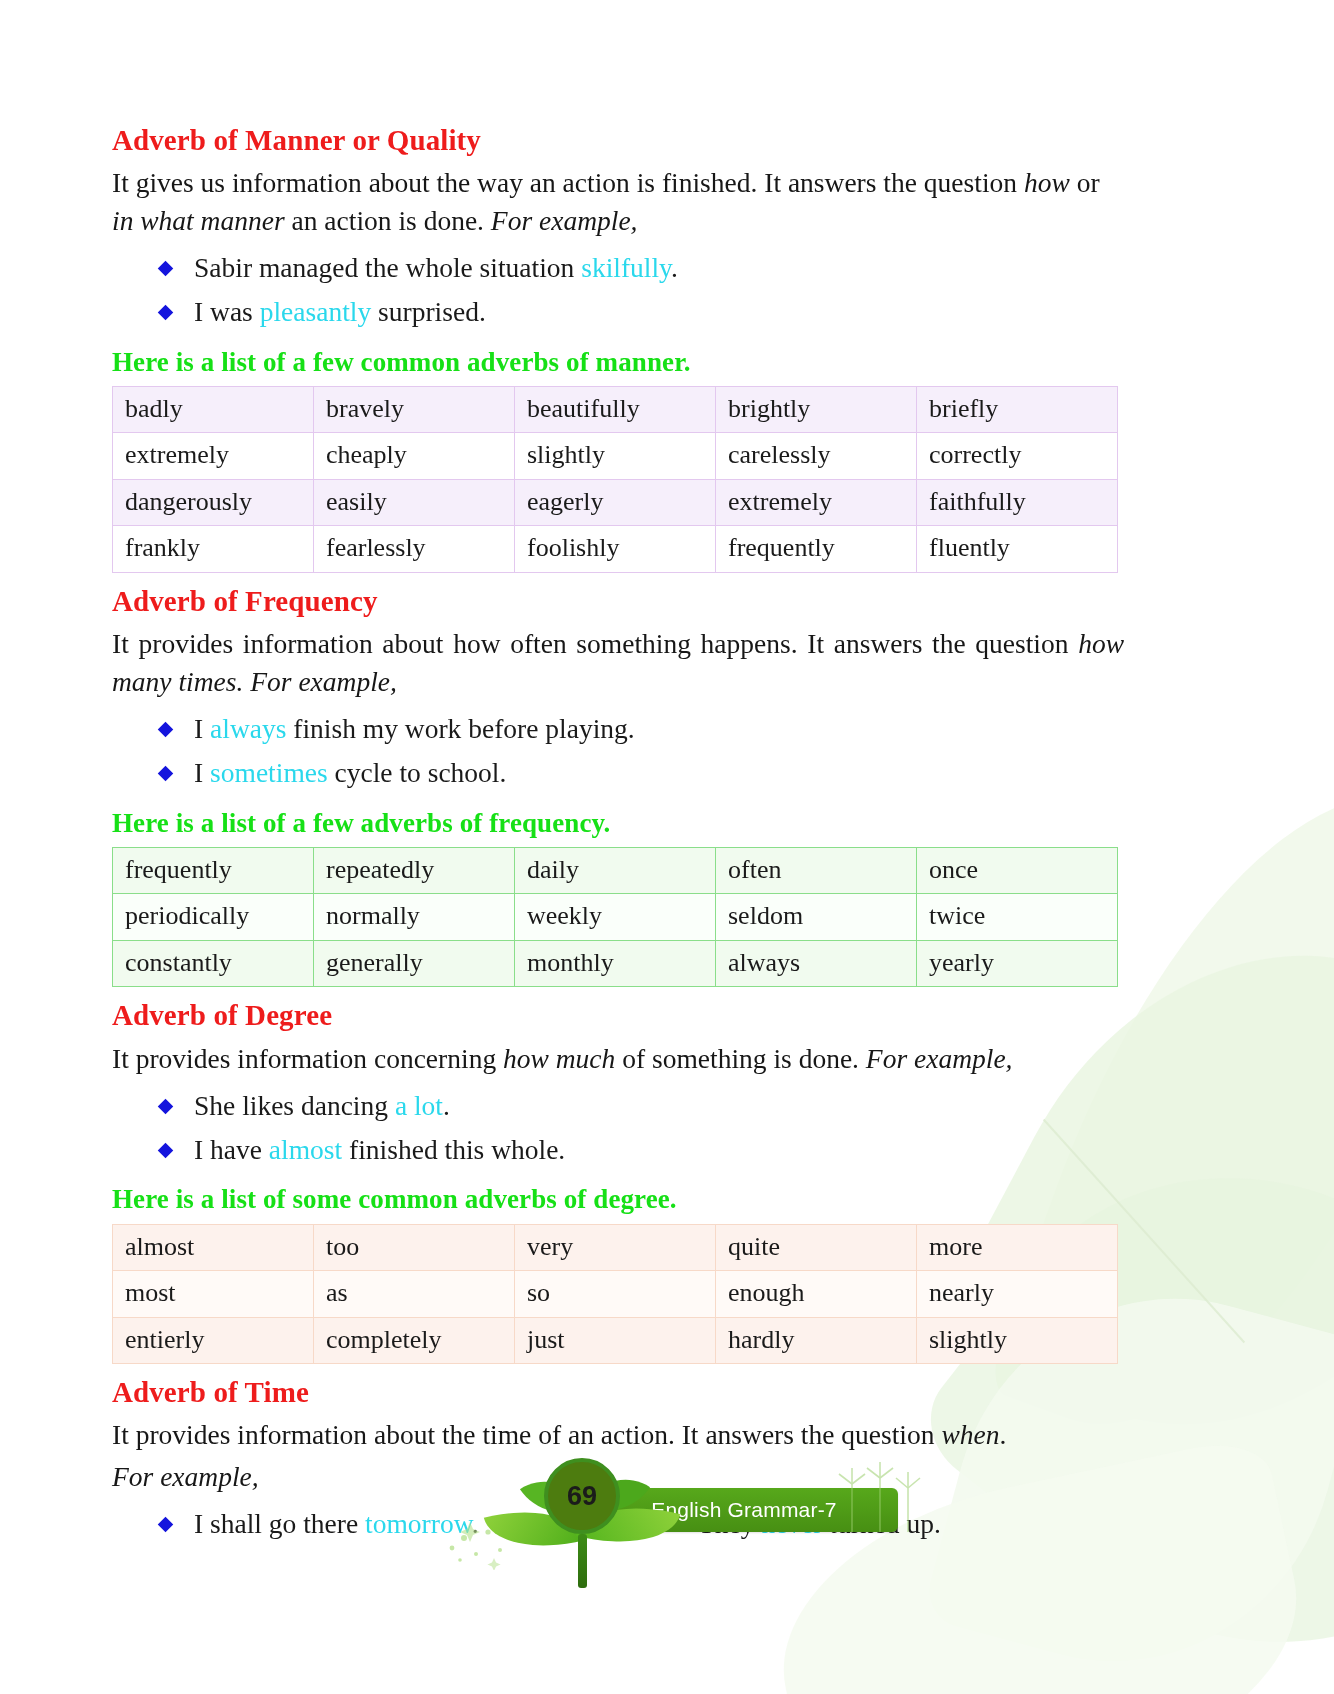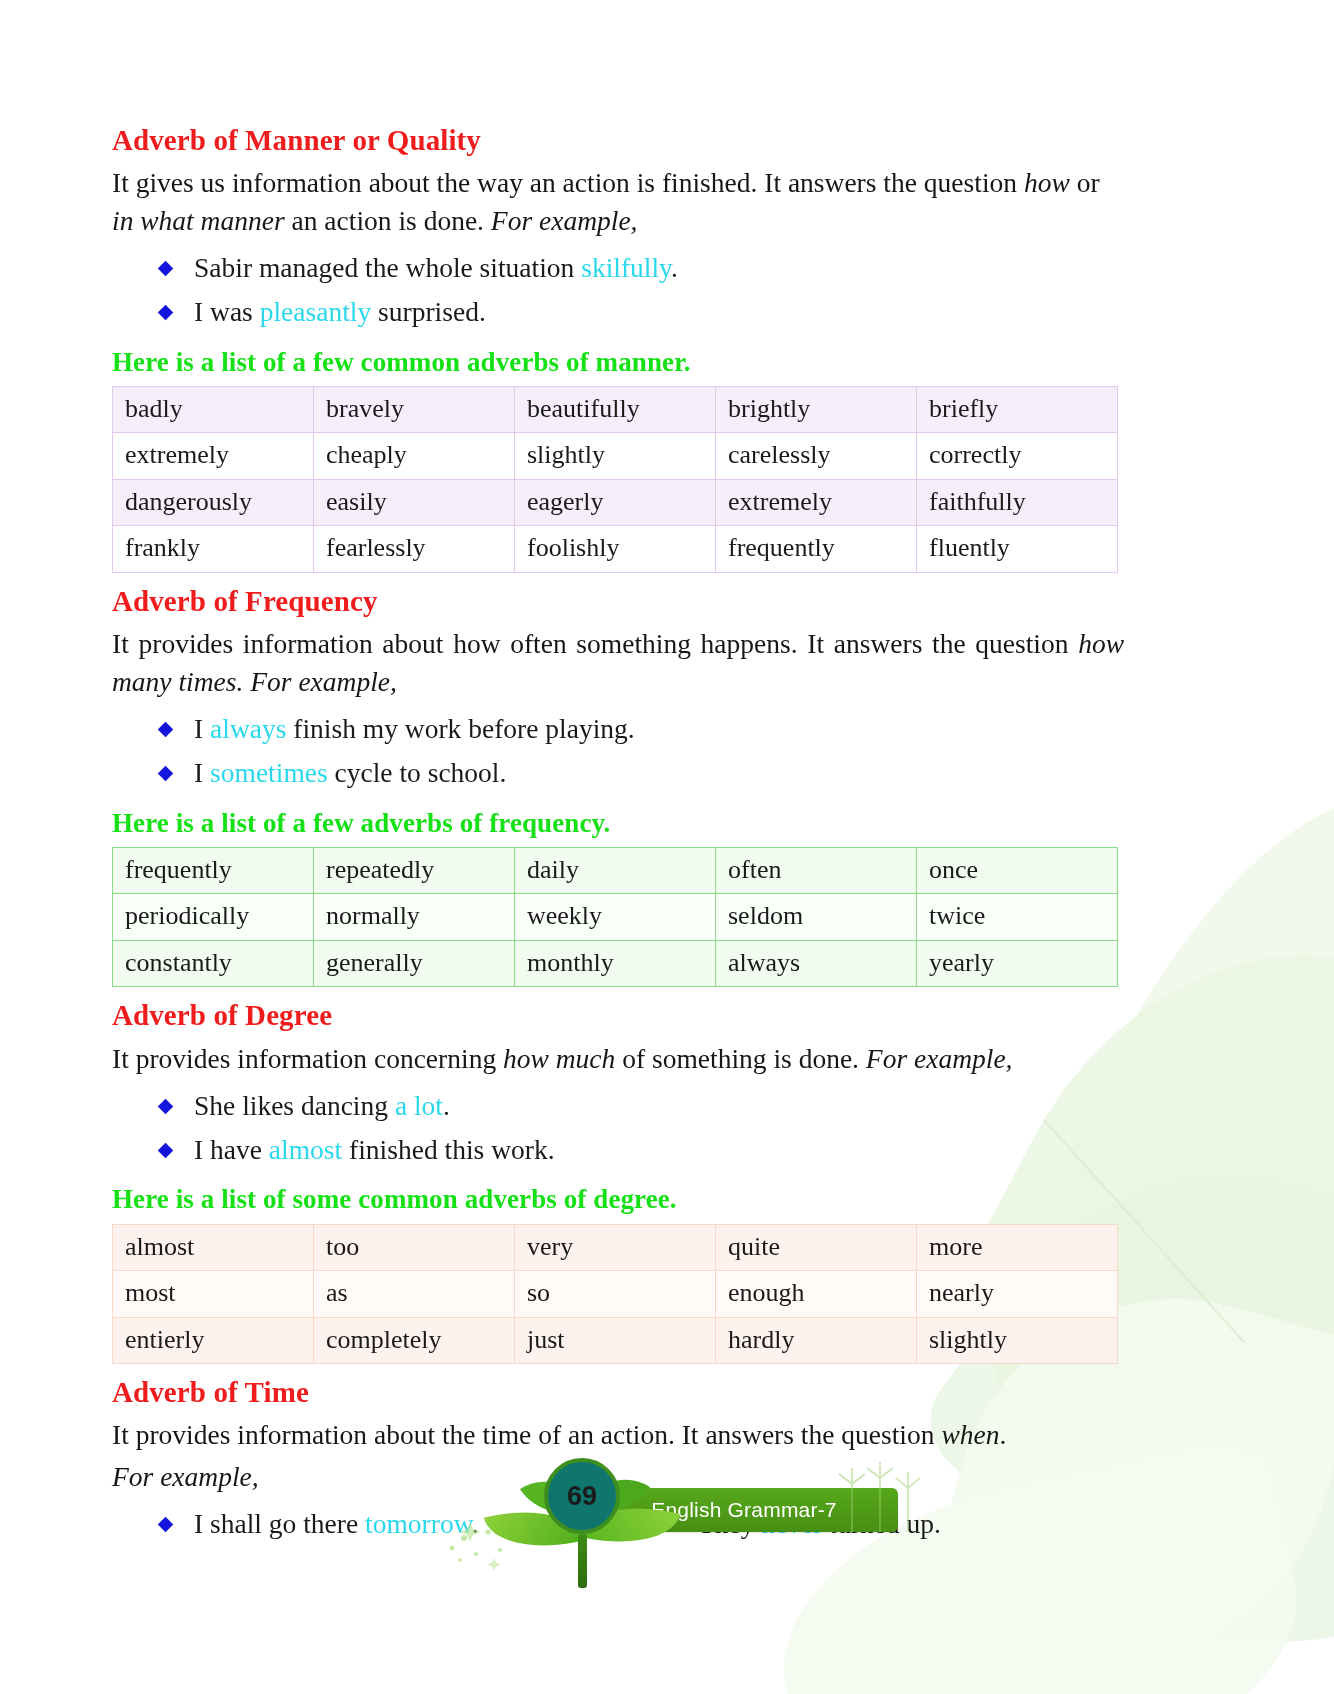--- a/index.html
+++ b/index.html
@@ -248,21 +248,21 @@
     width: 160px;
     height: 124px;
   }
   .ring {
     position: absolute;
     left: 38px;
     top: 0px;
     width: 76px;
     height: 76px;
     border-radius: 50%;
-    background: #0f766e;
+    background: #4d7c0f;
     border: 4px solid #3f8f1f;
     z-index: 4;
     box-sizing: border-box;
   }
   .ring .pgnum {
     position: absolute;
     left: 0; right: 0;
     top: 50%;
     transform: translateY(-50%);
     text-align: center;
@@ -439,21 +439,21 @@
         </tr>
       </tbody>
     </table>
 
     <h2 class="sec-title">Adverb of Degree</h2>
 
     <p class="body"><span>It provides information concerning </span><em class="it">how much</em><span> of something is done. </span><em class="it">For example,</em></p>
 
     <ul class="bullets">
       <li><span class="dia"></span><span>She likes dancing </span><span class="hl">a lot</span><span>.</span></li>
-      <li><span class="dia"></span><span>I have </span><span class="hl">almost</span><span> finished this work.</span></li>
+      <li><span class="dia"></span><span>I have </span><span class="hl">almost</span><span> finished this whole.</span></li>
     </ul>
 
     <h3 class="list-title">Here is a list of some common adverbs of degree.</h3>
 
     <table class="adv degree">
       <tbody>
         <tr>
           <td>almost</td>
           <td>too</td>
           <td>very</td>

